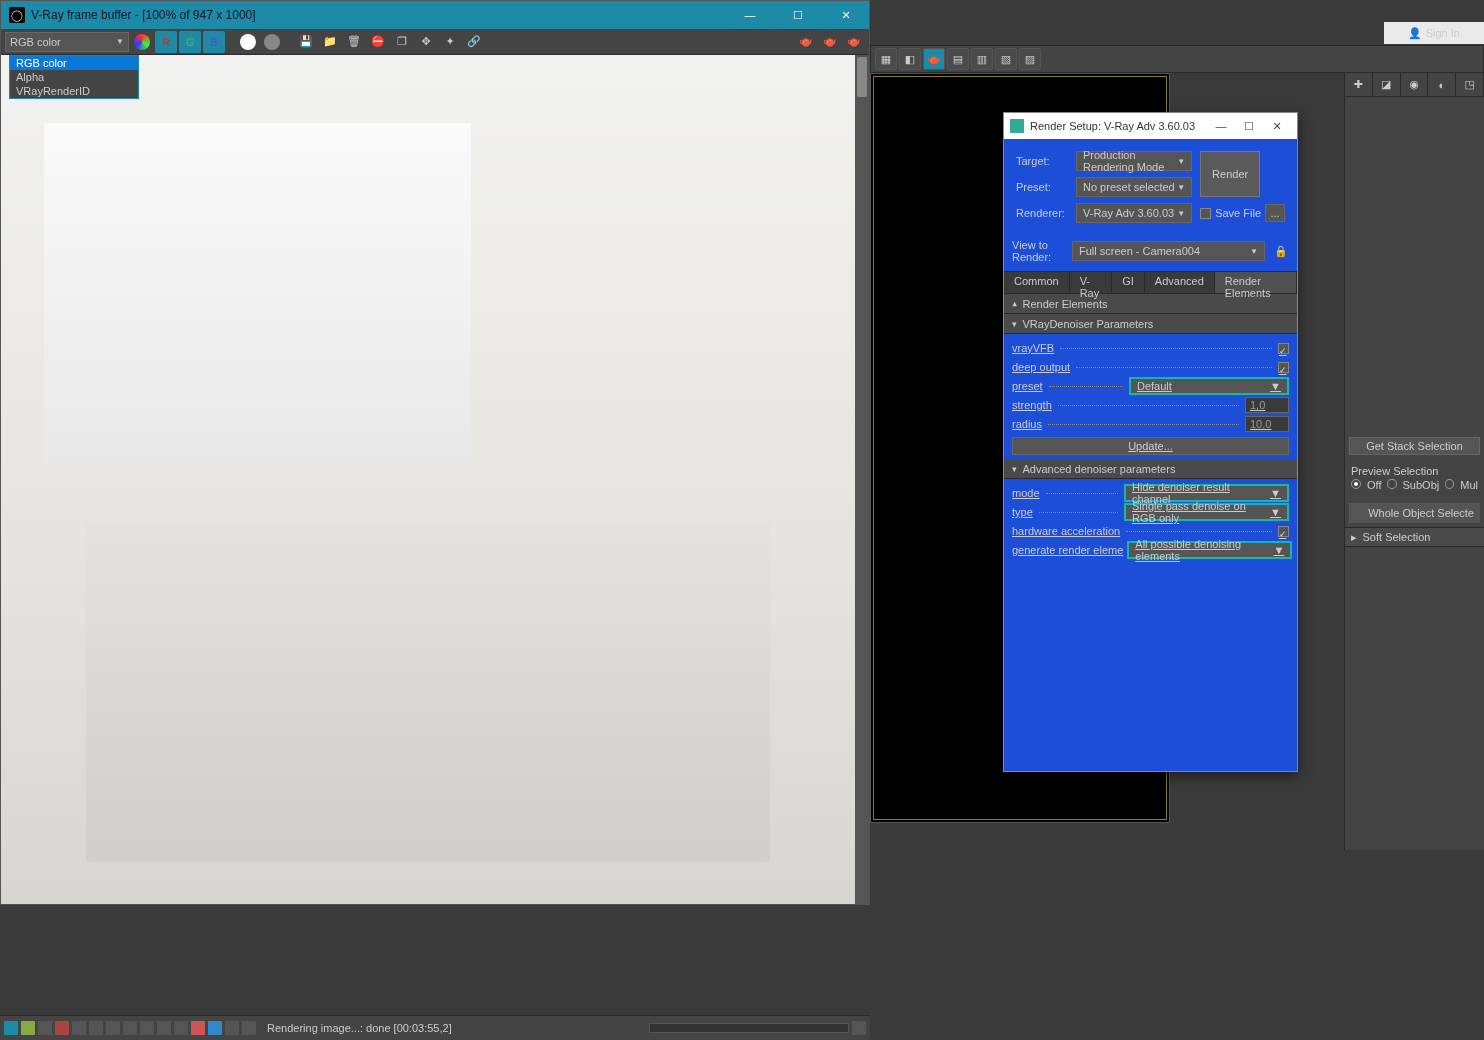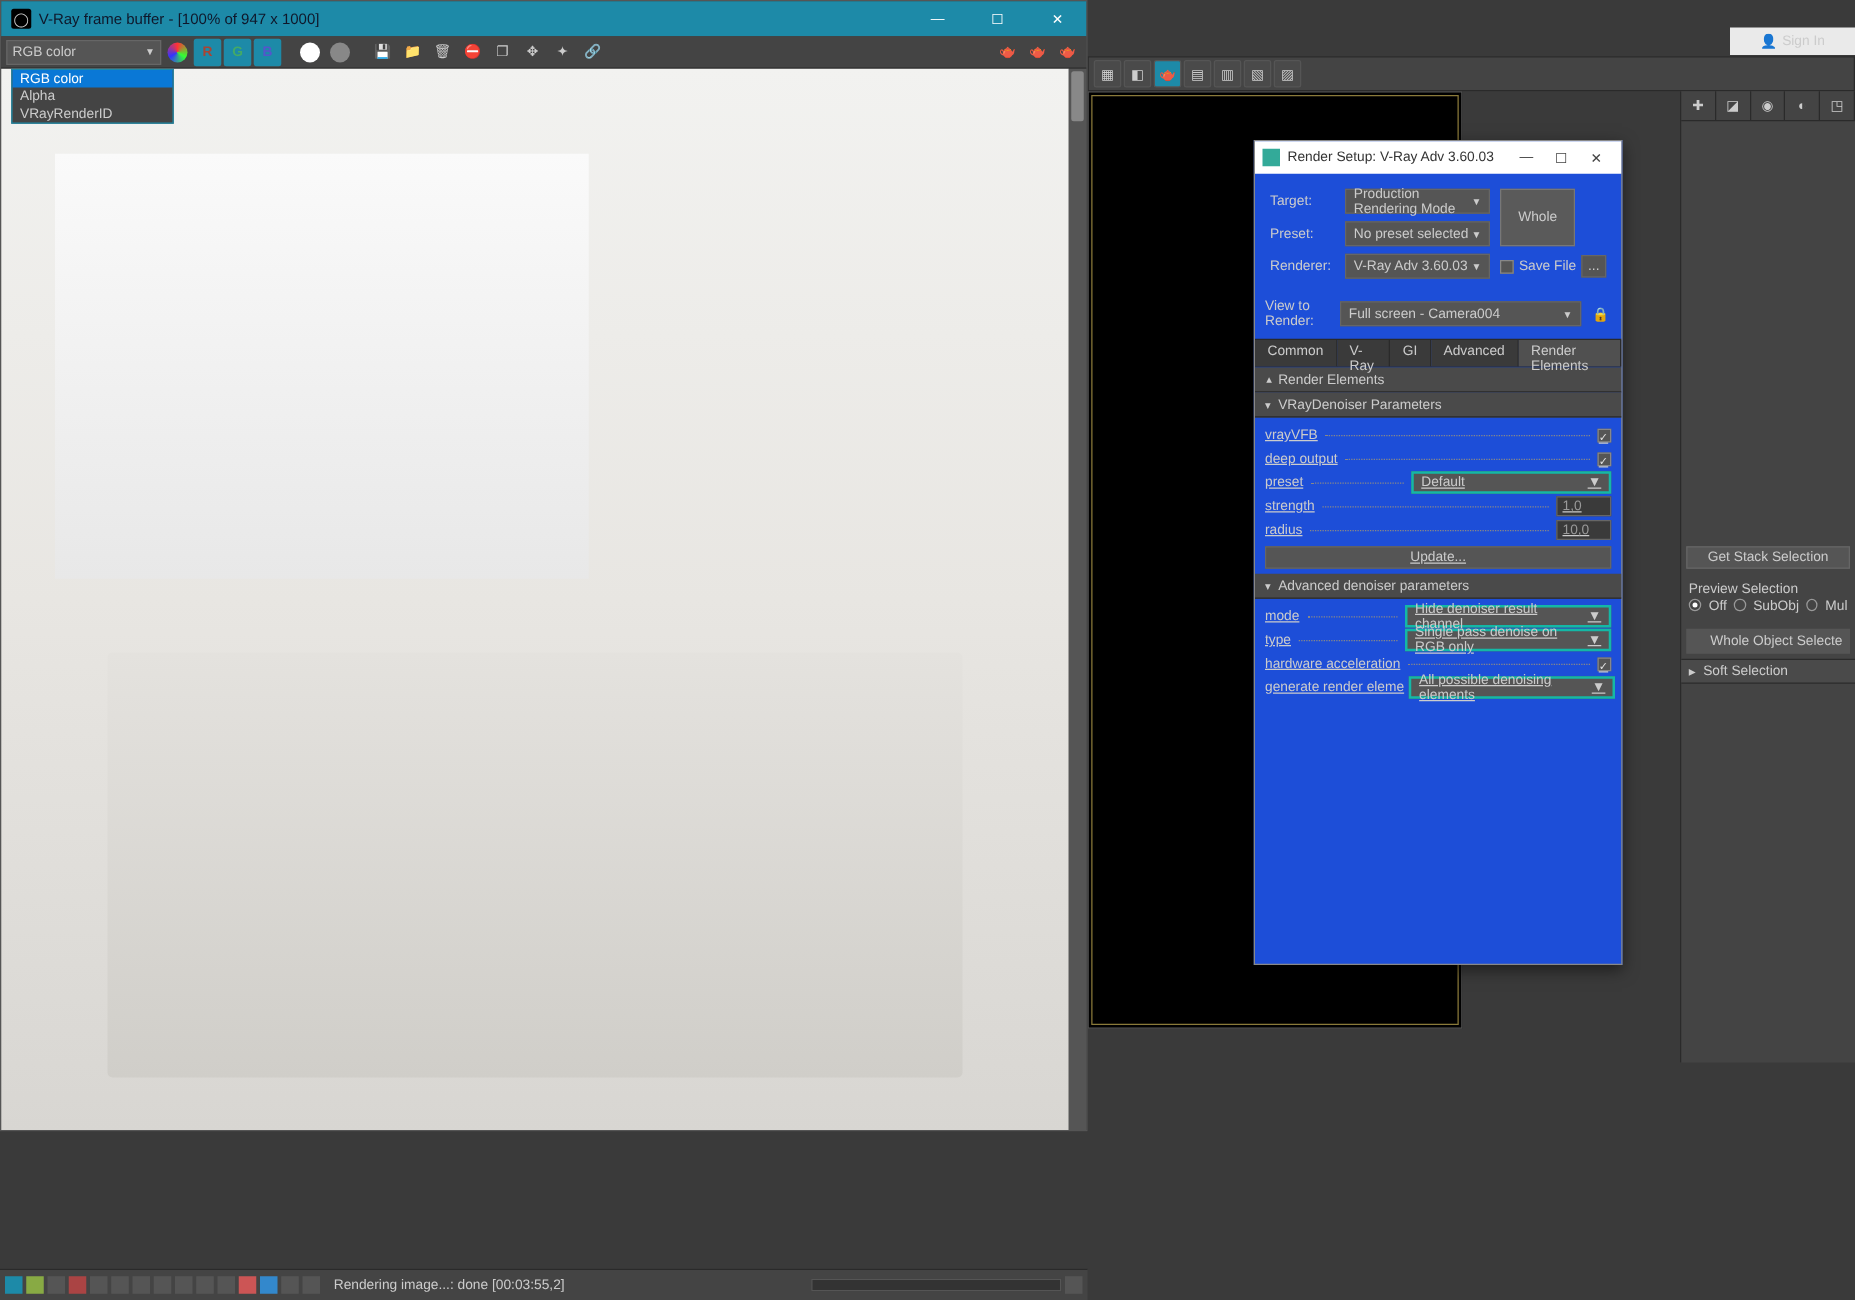--- a/index.html
+++ b/index.html
@@ -249,21 +249,21 @@
     <div class="win-btn">☐</div>
     <div class="win-btn">✕</div>
   </div>
 
   <div class="rs-top">
     <div class="rs-label">Target:</div>
     <div class="rs-dd">
       <span>Production Rendering Mode</span>
         <span class="arrow">▼</span>
     </div>
-    <div class="render-btn">Whole</div>
+    <div class="render-btn">Render</div>
 
     <div class="rs-label">Preset:</div>
     <div class="rs-dd dim">
       <span>No preset selected</span>
         <span class="arrow">▼</span>
     </div>
 
     <div class="rs-label">Renderer:</div>
     <div class="rs-dd">
       <span>V-Ray Adv 3.60.03</span>

